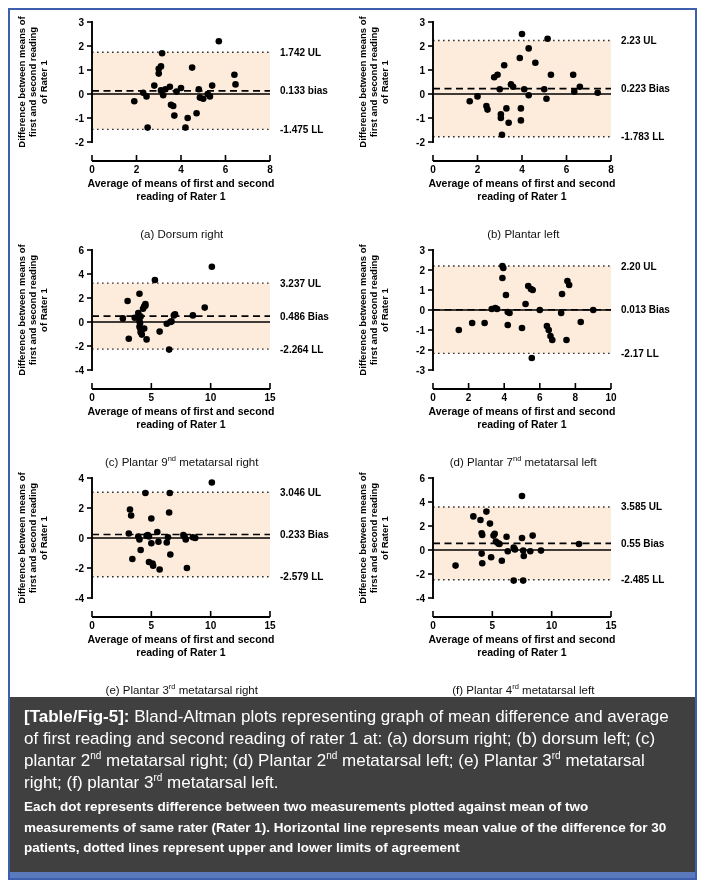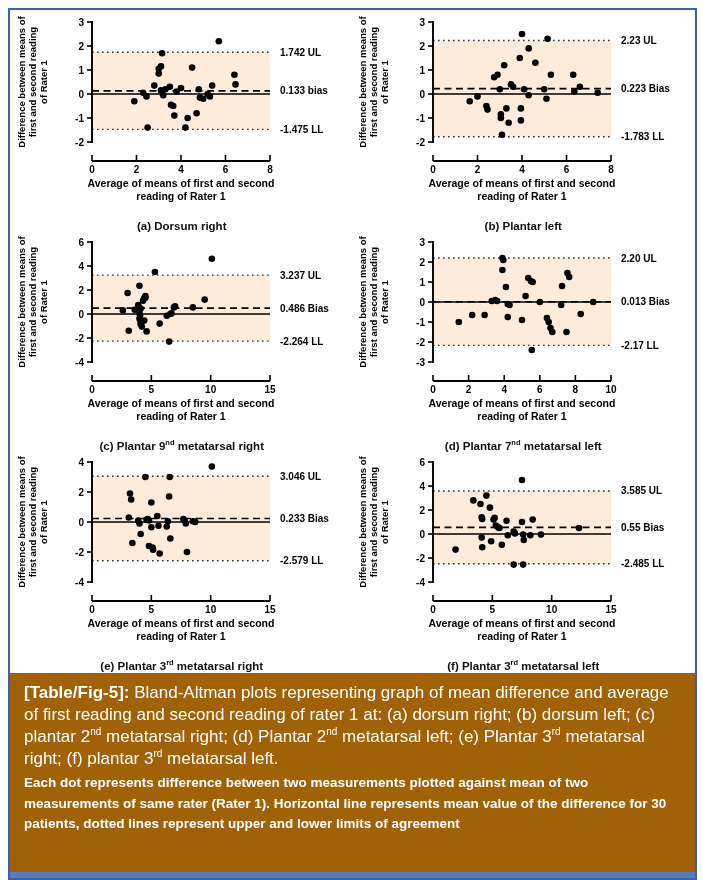--- a/index.html
+++ b/index.html
@@ -2,28 +2,28 @@
 <html><head>
 <meta charset="utf-8">
 <style>
   * { margin:0; padding:0; box-sizing:border-box; }
   body { background:#ffffff; font-family:"Liberation Sans", sans-serif; }
   .page { width:703px; height:880px; background:#ffffff; position:relative; padding:8px 6px 0 8px; }
   .frame { width:100%; height:100%; border:2px solid #3d5fae; display:flex; flex-direction:column; background:#ffffff; }
   .plots { display:grid; grid-template-columns:1fr 1fr; row-gap:2px; padding:4px 1px 2px 1px; }
   .panel { display:flex; flex-direction:column; align-items:center; }
   svg.plot { display:block; }
-  .panel-caption { font-weight:bold; font-size:11.5px; color:#111; margin-top:4px; text-align:left; }
+  .panel-caption { font-weight:normal; font-size:11.5px; color:#111; margin-top:12px; text-align:left; }
   .panel-caption sup { font-size:7.5px; vertical-align:super; }
   svg text { fill:#000; }
   .t-tick { font-family:"Liberation Sans",sans-serif; font-weight:bold; font-size:10px; }
   .t-ann  { font-family:"Liberation Sans",sans-serif; font-weight:bold; font-size:10px; }
   .t-xlab { font-family:"Liberation Sans",sans-serif; font-weight:bold; font-size:10.5px; }
   .t-ylab { font-family:"Liberation Sans",sans-serif; font-weight:bold; font-size:9.5px; }
-  .caption-box { flex:1; background:#a16207; color:#ffffff; padding:9px 14px 6px 14px; display:flex; flex-direction:column; }
+  .caption-box { flex:1; background:#404040; color:#ffffff; padding:9px 14px 6px 14px; display:flex; flex-direction:column; }
   .caption-main { font-size:17px; line-height:1.28; }
   .caption-label { font-weight:bold; }
   .caption-main sup { font-size:10px; vertical-align:super; }
   .caption-note { font-size:13.5px; line-height:1.5; margin-top:4px; font-weight:700; }
   .accent-strip { height:6px; background:#5b79bd; }
 </style>
 </head>
 <body>
 
 <div class="page">
@@ -459,21 +459,21 @@
             <circle cx="225.96" cy="74" r="3.3" fill="#000000"></circle>
             <text x="268" y="40.480000000000004" class="t-ann">3.585 UL</text>
             <text x="268" y="76.9" class="t-ann">0.55 Bias</text>
             <text x="268" y="113.32" class="t-ann">-2.485 LL</text>
             <text x="169" y="173" text-anchor="middle" class="t-xlab">Average of means of  first and second</text>
             <text x="169" y="186" text-anchor="middle" class="t-xlab">reading of Rater 1</text>
             <text x="13" y="68" text-anchor="middle" class="t-ylab" transform="rotate(-90 13 68)">Difference between means of</text>
             <text x="24" y="68" text-anchor="middle" class="t-ylab" transform="rotate(-90 24 68)">first and second reading</text>
             <text x="35" y="68" text-anchor="middle" class="t-ylab" transform="rotate(-90 35 68)">of Rater 1</text>
           </svg>
-        <div class="panel-caption"><span>(f) Plantar 3</span><sup>rd</sup><span> metatarsal left</span></div>
+        <div class="panel-caption"><span>(f) Plantar 4</span><sup>rd</sup><span> metatarsal left</span></div>
       </div>
 
     </div>
 
     <div class="caption-box">
       <div class="caption-main"><span class="caption-label">[Table/Fig-5]:</span><span> Bland-Altman plots representing graph of mean difference and average of first reading and second reading of rater 1 at: (a) dorsum right; (b) dorsum left; (c) plantar 2</span><sup>nd</sup><span> metatarsal right; (d) Plantar 2</span><sup>nd</sup><span> metatarsal left; (e) Plantar 3</span><sup>rd</sup><span> metatarsal right; (f) plantar 3</span><sup>rd</sup><span> metatarsal left.</span></div>
       <div class="caption-note">Each dot represents difference between two measurements plotted against mean of two measurements of same rater (Rater 1). Horizontal line represents mean value of the difference for 30 patients, dotted lines represent upper and lower limits of agreement</div>
     </div>
     <div class="accent-strip"></div>
   </div>

